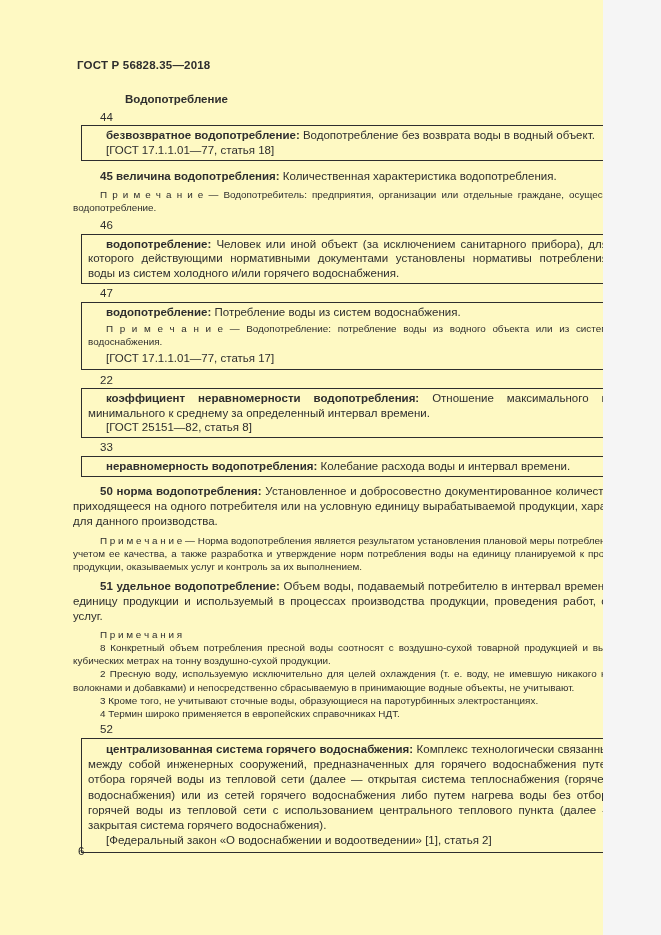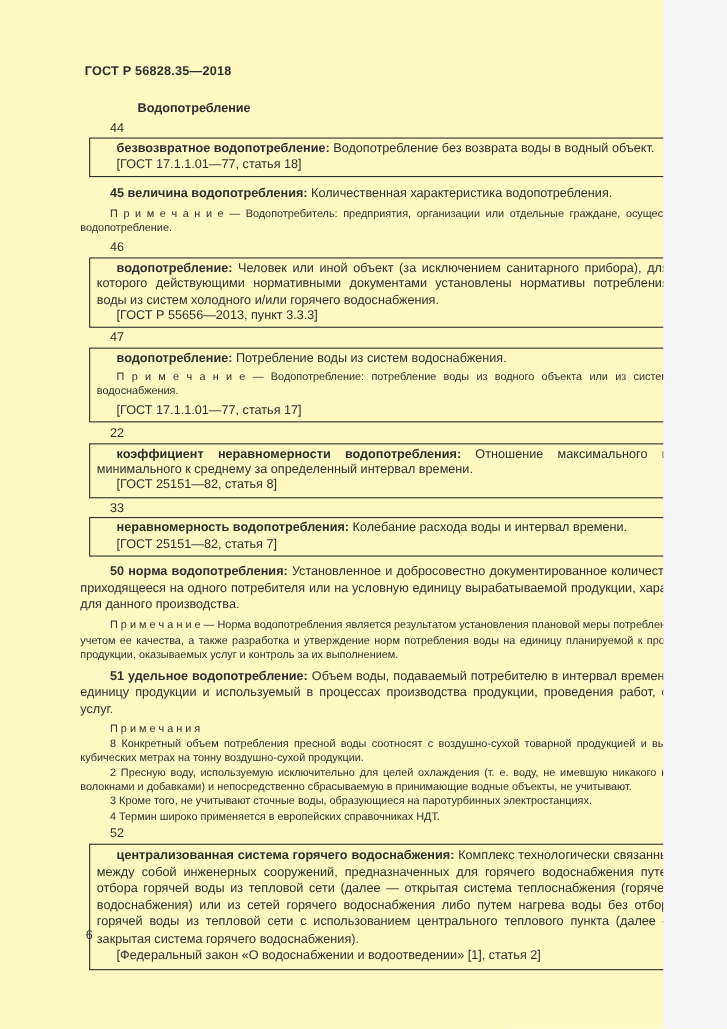--- a/index.html
+++ b/index.html
@@ -45,40 +45,38 @@
       <p><span class="b">безвозвратное водопотребление:</span> <span>Водопотребление без возврата воды в водный объект.</span></p>
       <p>[ГОСТ 17.1.1.01—77, статья 18]</p>
     </div>
 
     <p class="para mt8"><span class="b">45 величина водопотребления:</span> <span>Количественная характеристика водопотребления.</span></p>
     <p class="note mt4"><span>П р и м е ч а н и е</span> <span>— Водопотребитель: предприятия, организации или отдельные граждане, осуществляющие водопотребление.</span></p>
 
     <div class="term-num mt4">46</div>
     <div class="tbox mt1">
       <p><span class="b">водопотребление:</span> <span>Человек или иной объект (за исключением санитарного прибора), для которого действующими нормативными документами установлены нормативы потребления воды из систем холодного и/или горячего водоснабжения.</span></p>
-      <p>[ГОСТ Р 55656—2013, пункт 3.3.3]</p>
     </div>
 
     <div class="term-num mt2">47</div>
     <div class="tbox mt1">
       <p><span class="b">водопотребление:</span> <span>Потребление воды из систем водоснабжения.</span></p>
       <p class="note"><span>П р и м е ч а н и е</span> <span>— Водопотребление: потребление воды из водного объекта или из систем водоснабжения.</span></p>
       <p>[ГОСТ 17.1.1.01—77, статья 17]</p>
     </div>
 
     <div class="term-num mt3">22</div>
     <div class="tbox mt1">
       <p><span class="b">коэффициент неравномерности водопотребления:</span> <span>Отношение максимального и минимального к среднему за определенный интервал времени.</span></p>
       <p>[ГОСТ 25151—82, статья 8]</p>
     </div>
 
     <div class="term-num mt2">33</div>
     <div class="tbox mt1">
       <p><span class="b">неравномерность водопотребления:</span> <span>Колебание расхода воды и интервал времени.</span></p>
-      <p>[ГОСТ 25151—82, статья 7]</p>
     </div>
 
     <p class="para mt7"><span class="b">50 норма водопотребления:</span> <span>Установленное и добросовестно документированное количество воды, приходящееся на одного потребителя или на условную единицу вырабатываемой продукции, характерную для данного производства.</span></p>
     <p class="note mt5"><span>П р и м е ч а н и е</span> <span>— Норма водопотребления является результатом установления плановой меры потребления воды с учетом ее качества, а также разработка и утверждение норм потребления воды на единицу планируемой к производству продукции, оказываемых услуг и контроль за их выполнением.</span></p>
 
     <p class="para mt6"><span class="b">51 удельное водопотребление:</span> <span>Объем воды, подаваемый потребителю в интервал времени или на единицу продукции и используемый в процессах производства продукции, проведения работ, оказания услуг.</span></p>
     <p class="note mt4">П р и м е ч а н и я</p>
     <p class="note">8 Конкретный объем потребления пресной воды соотносят с воздушно-сухой товарной продукцией и выражают в кубических метрах на тонну воздушно-сухой продукции.</p>
     <p class="note">2 Пресную воду, используемую исключительно для целей охлаждения (т. е. воду, не имевшую никакого контакта с волокнами и добавками) и непосредственно сбрасываемую в принимающие водные объекты, не учитывают.</p>
     <p class="note">3 Кроме того, не учитывают сточные воды, образующиеся на паротурбинных электростанциях.</p>

